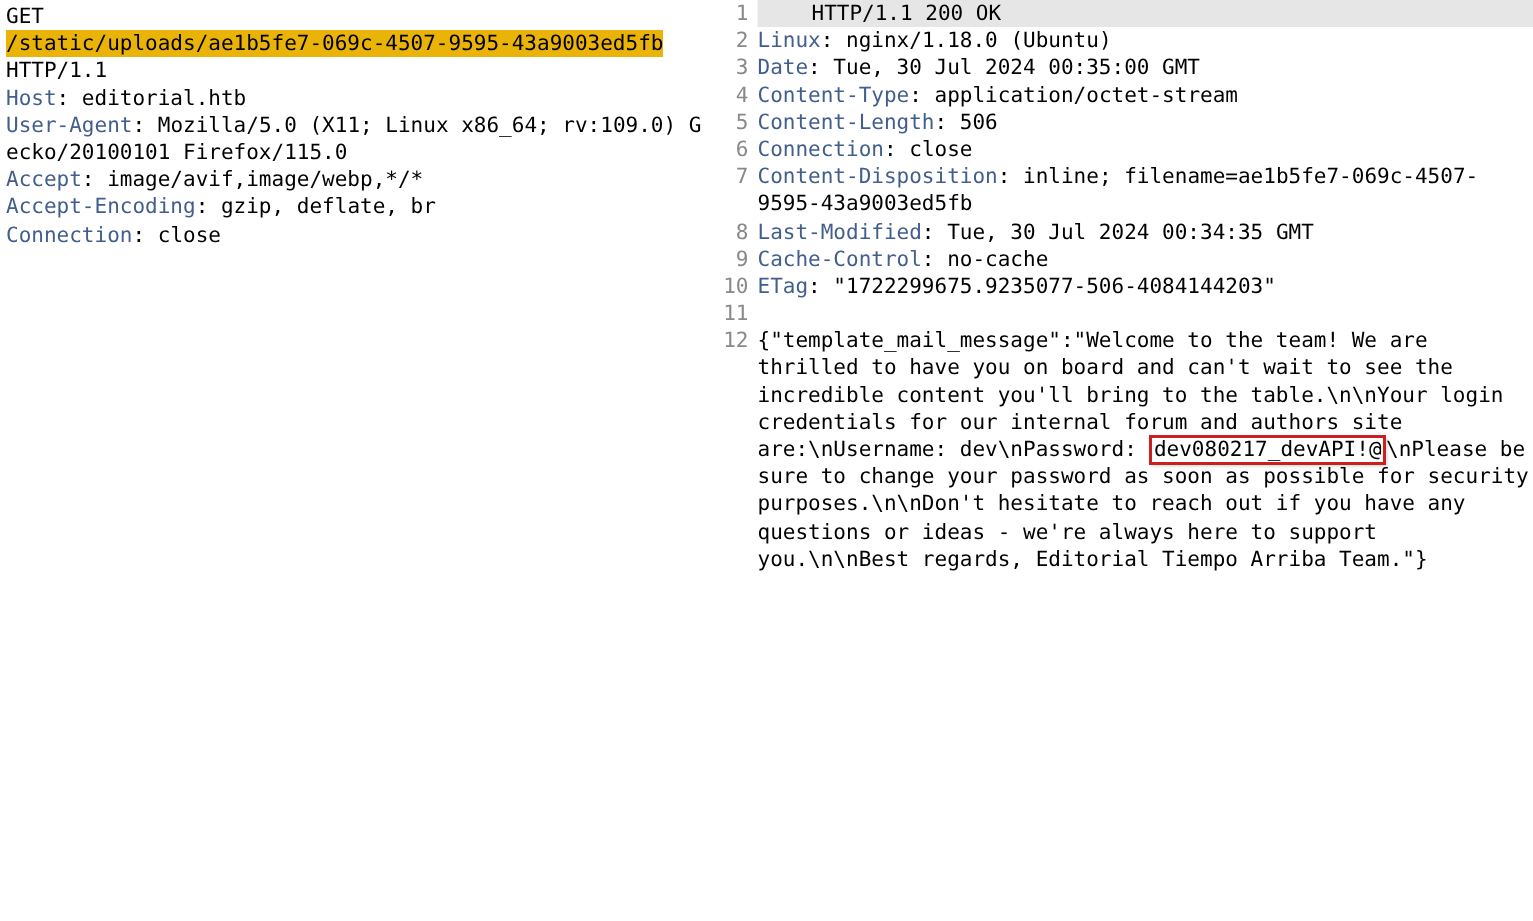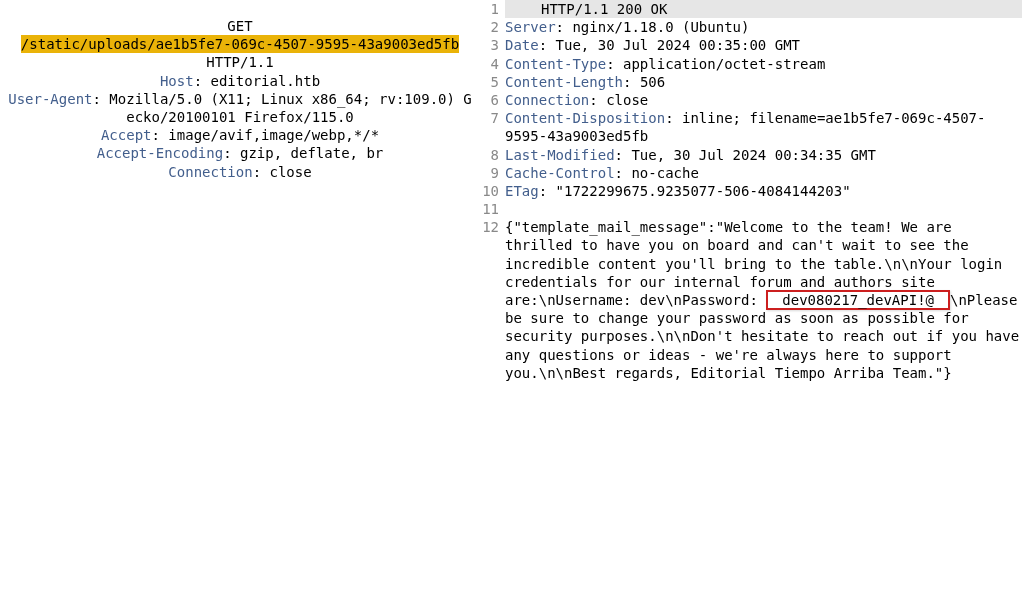--- a/index.html
+++ b/index.html
@@ -19,22 +19,21 @@
     display: flex;
     width: 100%;
     height: 100%;
   }
   .pane {
     height: 100%;
     overflow: hidden;
   }
   .pane.request {
     width: 480px;
-    padding: 17px 4px;
-    text-align: center;
+    padding: 2px 4px;
   }
   .pane.response {
     width: 542px;
     border-left: 1px solid transparent;
   }
   .req-line {
     white-space: pre-wrap;
     word-break: break-all;
   }
   .highlighted-path {
@@ -63,21 +62,21 @@
     white-space: pre-wrap;
     word-break: break-word;
     flex: 1;
   }
   .body-text {
     white-space: pre-wrap;
     word-break: break-word;
   }
   .cred-highlight {
     border: 2px solid #cc1f1f;
-    padding: 0 14px;
+    padding: 0 1px;
     box-shadow: 1px 1px 2px rgba(0,0,0,0.15);
   }
 </style>
 </head>
 <body>
 
 <div class="panes">
 
   <div class="pane request">
     <div class="req-line">GET</div>
@@ -92,21 +91,21 @@
   </div>
 
   <div class="pane response">
     <div class="resp-row first">
       <div class="ln">1</div>
       <div class="resp-content">HTTP/1.1 200 OK</div>
     </div>
 
     <div class="resp-row">
       <div class="ln">2</div>
-      <div class="resp-content"><span class="hdr-name">Server</span>: <span>nginx/1.18.0 (Ubuntu)</span></div>
+      <div class="resp-content"><span class="hdr-name">Linux</span>: <span>nginx/1.18.0 (Ubuntu)</span></div>
     </div>
     <div class="resp-row">
       <div class="ln">3</div>
       <div class="resp-content"><span class="hdr-name">Date</span>: <span>Tue, 30 Jul 2024 00:35:00 GMT</span></div>
     </div>
     <div class="resp-row">
       <div class="ln">4</div>
       <div class="resp-content"><span class="hdr-name">Content-Type</span>: <span>application/octet-stream</span></div>
     </div>
     <div class="resp-row">

